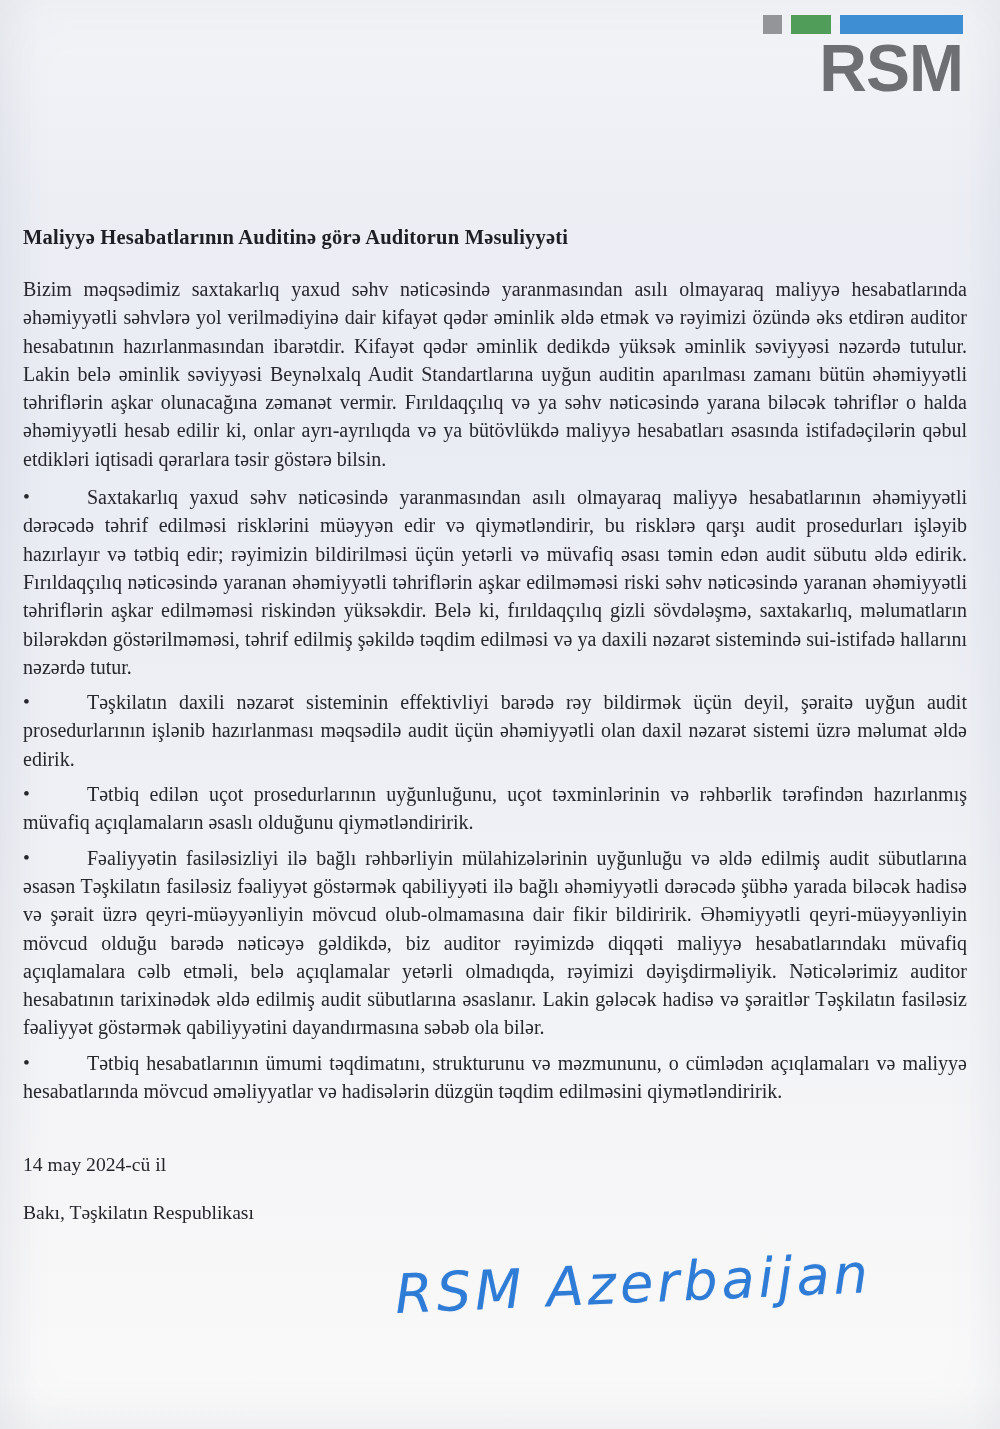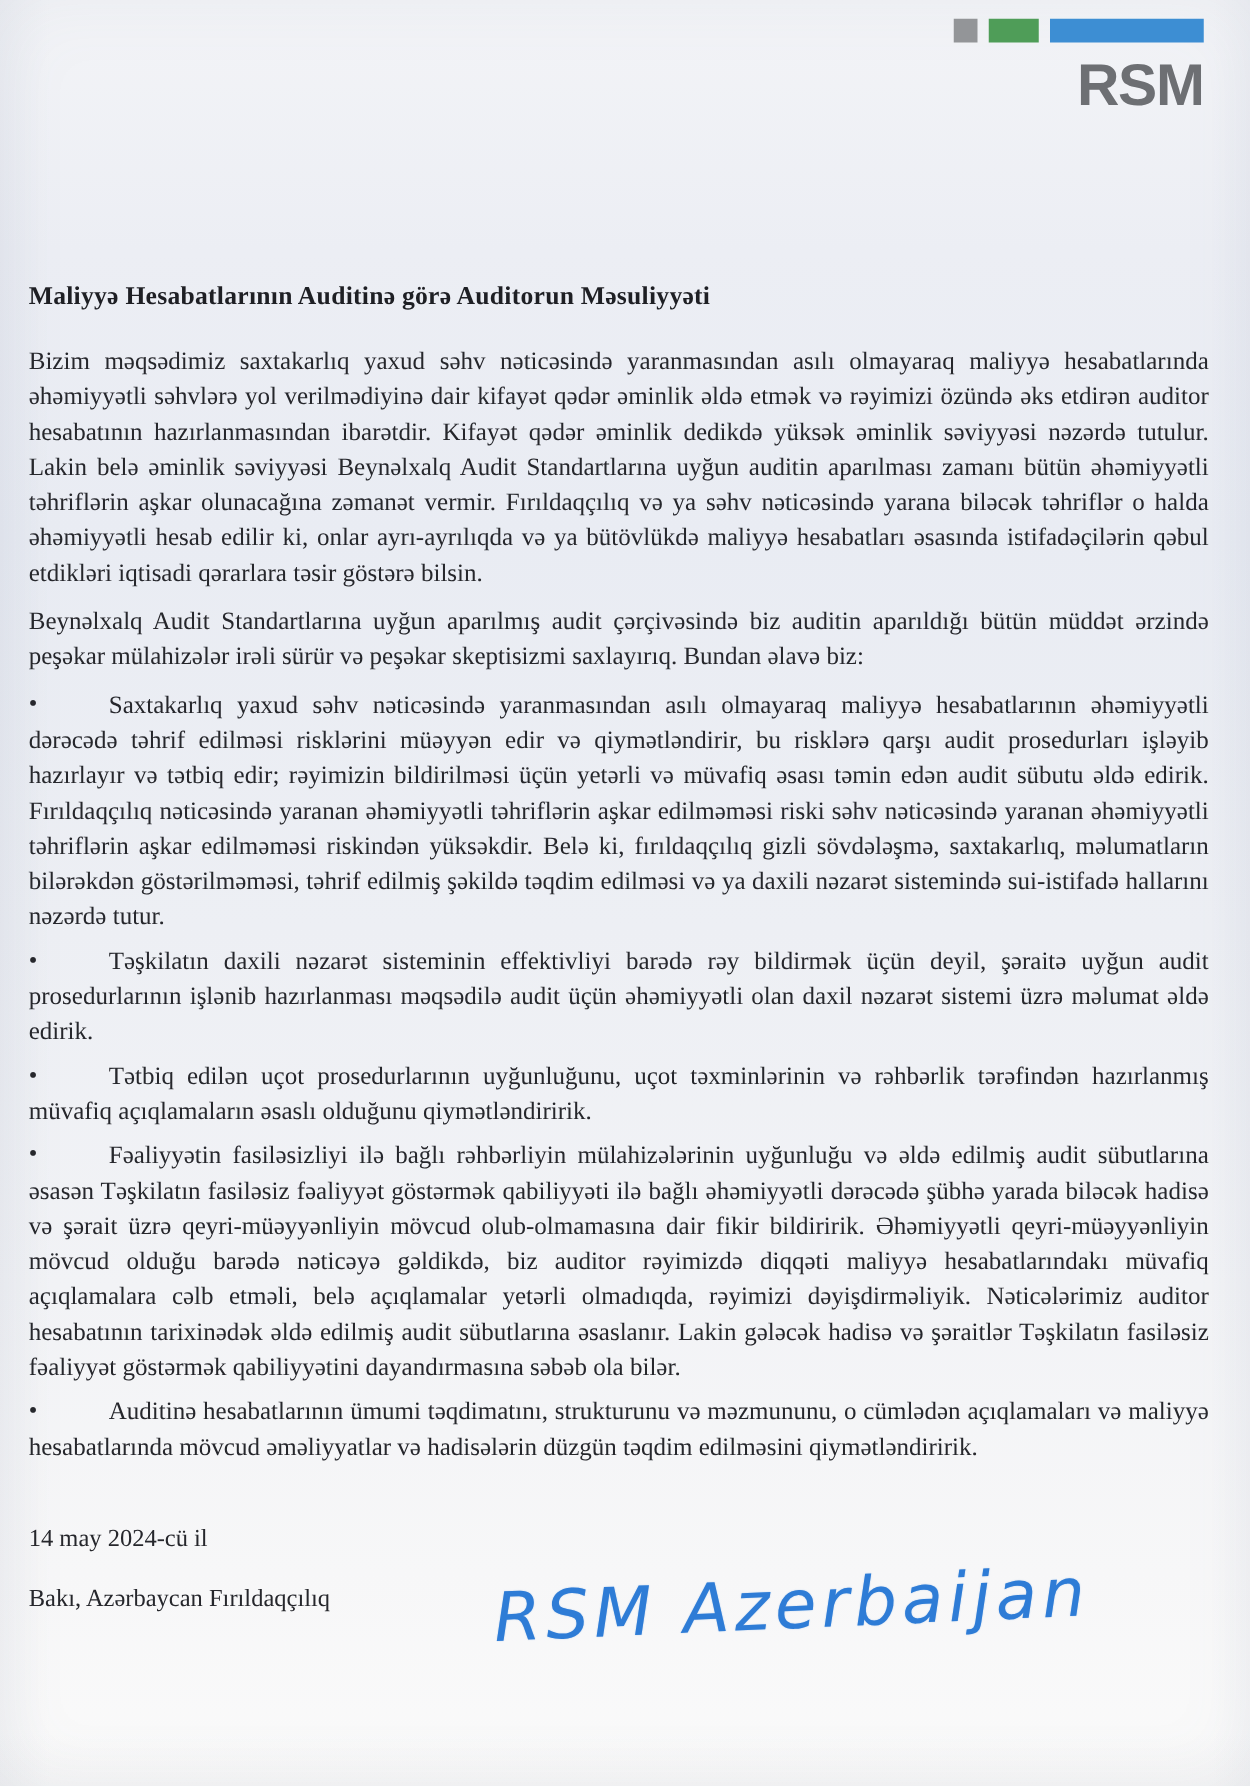--- a/index.html
+++ b/index.html
@@ -53,21 +53,21 @@
     height: 19px;
   }
   .logo-bars .bar { display: block; height: 19px; }
   .bar-gray  { width: 19px; }
   .bar-green { width: 40px; }
   .bar-blue  { width: 123px; }
   .logo-word {
     margin-top: 1px;
     font-family: "Liberation Sans", "DejaVu Sans", sans-serif;
     font-weight: 700;
-    font-size: 47px;
+    font-size: 66px;
     line-height: 66px;
     letter-spacing: -1px;
     color: #6d6f73;
   }
 
   
   .content {
     position: absolute;
     left: 23px;
     right: 33px;
@@ -146,21 +146,20 @@
     </div>
     <div class="logo-word" style="color: rgb(109, 111, 115);">RSM</div>
   </div>
 
   <div class="content">
 
     <h1 class="doc-title">Maliyyə Hesabatlarının Auditinə görə Auditorun Məsuliyyəti</h1>
 
     <p class="para">Bizim məqsədimiz saxtakarlıq yaxud səhv nəticəsində yaranmasından asılı olmayaraq maliyyə hesabatlarında əhəmiyyətli səhvlərə yol verilmədiyinə dair kifayət qədər əminlik əldə etmək və rəyimizi özündə əks etdirən auditor hesabatının hazırlanmasından ibarətdir. Kifayət qədər əminlik dedikdə yüksək əminlik səviyyəsi nəzərdə tutulur. Lakin belə əminlik səviyyəsi Beynəlxalq Audit Standartlarına uyğun auditin aparılması zamanı bütün əhəmiyyətli təhriflərin aşkar olunacağına zəmanət vermir. Fırıldaqçılıq və ya səhv nəticəsində yarana biləcək təhriflər o halda əhəmiyyətli hesab edilir ki, onlar ayrı-ayrılıqda və ya bütövlükdə maliyyə hesabatları əsasında istifadəçilərin qəbul etdikləri iqtisadi qərarlara təsir göstərə bilsin.</p>
 
-    <p class="para">Beynəlxalq Audit Standartlarına uyğun aparılmış audit çərçivəsində biz auditin aparıldığı bütün müddət ərzində peşəkar mülahizələr irəli sürür və peşəkar skeptisizmi saxlayırıq. Bundan əlavə biz:</p>
 
     <div class="bullets">
 
       <div class="bullet-item">
         <span class="marker">•</span>
         <p class="para">Saxtakarlıq yaxud səhv nəticəsində yaranmasından asılı olmayaraq maliyyə hesabatlarının əhəmiyyətli dərəcədə təhrif edilməsi risklərini müəyyən edir və qiymətləndirir, bu risklərə qarşı audit prosedurları işləyib hazırlayır və tətbiq edir; rəyimizin bildirilməsi üçün yetərli və müvafiq əsası təmin edən audit sübutu əldə edirik. Fırıldaqçılıq nəticəsində yaranan əhəmiyyətli təhriflərin aşkar edilməməsi riski səhv nəticəsində yaranan əhəmiyyətli təhriflərin aşkar edilməməsi riskindən yüksəkdir. Belə ki, fırıldaqçılıq gizli sövdələşmə, saxtakarlıq, məlumatların bilərəkdən göstərilməməsi, təhrif edilmiş şəkildə təqdim edilməsi və ya daxili nəzarət sistemində sui-istifadə hallarını nəzərdə tutur.</p>
       </div>
 
       <div class="bullet-item">
         <span class="marker">•</span>
@@ -172,27 +171,27 @@
         <p class="para">Tətbiq edilən uçot prosedurlarının uyğunluğunu, uçot təxminlərinin və rəhbərlik tərəfindən hazırlanmış müvafiq açıqlamaların əsaslı olduğunu qiymətləndiririk.</p>
       </div>
 
       <div class="bullet-item">
         <span class="marker">•</span>
         <p class="para">Fəaliyyətin fasiləsizliyi ilə bağlı rəhbərliyin mülahizələrinin uyğunluğu və əldə edilmiş audit sübutlarına əsasən Təşkilatın fasiləsiz fəaliyyət göstərmək qabiliyyəti ilə bağlı əhəmiyyətli dərəcədə şübhə yarada biləcək hadisə və şərait üzrə qeyri-müəyyənliyin mövcud olub-olmamasına dair fikir bildiririk. Əhəmiyyətli qeyri-müəyyənliyin mövcud olduğu barədə nəticəyə gəldikdə, biz auditor rəyimizdə diqqəti maliyyə hesabatlarındakı müvafiq açıqlamalara cəlb etməli, belə açıqlamalar yetərli olmadıqda, rəyimizi dəyişdirməliyik. Nəticələrimiz auditor hesabatının tarixinədək əldə edilmiş audit sübutlarına əsaslanır. Lakin gələcək hadisə və şəraitlər Təşkilatın fasiləsiz fəaliyyət göstərmək qabiliyyətini dayandırmasına səbəb ola bilər.</p>
       </div>
 
       <div class="bullet-item">
         <span class="marker">•</span>
-        <p class="para">Auditinə hesabatlarının ümumi təqdimatını, strukturunu və məzmununu, o cümlədən açıqlamaları və maliyyə hesabatlarında mövcud əməliyyatlar və hadisələrin düzgün təqdim edilməsini qiymətləndiririk.</p>
+        <p class="para">Tətbiq hesabatlarının ümumi təqdimatını, strukturunu və məzmununu, o cümlədən açıqlamaları və maliyyə hesabatlarında mövcud əməliyyatlar və hadisələrin düzgün təqdim edilməsini qiymətləndiririk.</p>
       </div>
 
     </div>
 
 
     <p class="date-line">14 may 2024-cü il</p>
 
-    <p class="location-line">Bakı, Azərbaycan Fırıldaqçılıq</p>
+    <p class="location-line">Bakı, Təşkilatın Respublikası</p>
 
   </div>
 
   <div class="signature" style="color: rgb(46, 124, 214);">RSM Azerbaijan</div>
 
 </div>
 
 </body></html>

